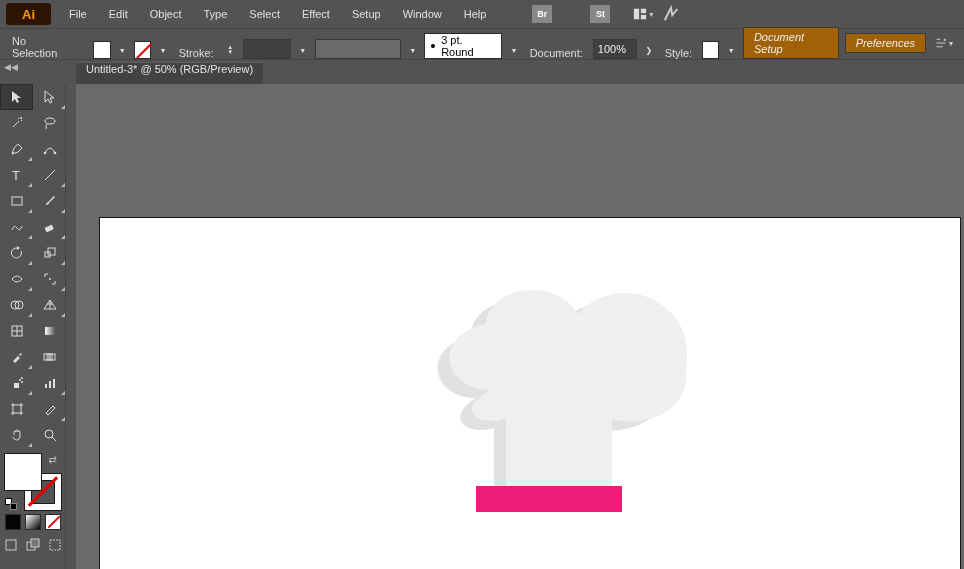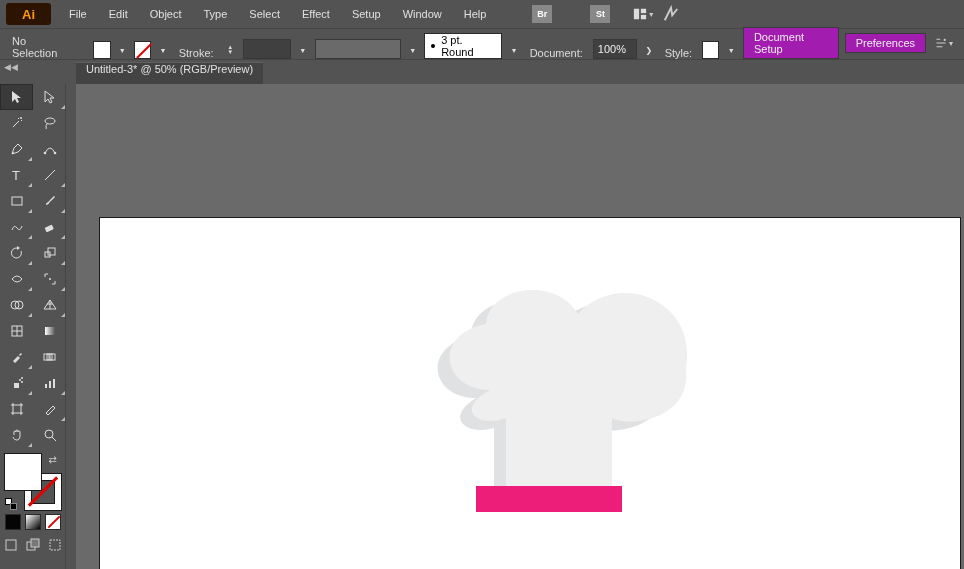--- a/index.html
+++ b/index.html
@@ -22,21 +22,21 @@
   .swatch.none { background: #fff; }
   .swatch.none::after { content: ""; position: absolute; left: -1px; top: 8px; width: 20px; height: 2px; background: #e30000; transform: rotate(-45deg); }
   .caret-btn { width: 12px; height: 18px; display: flex; align-items: center; justify-content: center; font-size: 8px; cursor: default; }
   .stepper { width: 14px; height: 18px; display: flex; flex-direction: column; justify-content: center; align-items: center; gap: 0; cursor: default; }
   .stepper span { font-size: 6px; line-height: 5px; color: #ddd; }
   .field { background: #404040; border: 1px solid #383838; height: 20px; display: flex; align-items: center; padding: 0 4px; color: #eee; }
   .field.empty { width: 50px; }
   .field.wide { width: 90px; background: #6a6a6a; }
   .round-field { background: #fff; color: #000; height: 20px; padding: 12px 6px; display: flex; align-items: center; border: 1px solid #2b2b2b; }
   .round-bullet { width: 4px; height: 4px; border-radius: 50%; background: #000; margin-right: 6px; }
-  .btn { background: #a21caf; border: 1px solid #3a3a3a; padding: 3px 10px; color: #eee; cursor: default; font-size: 11px; }
+  .btn { background: #a16207; border: 1px solid #3a3a3a; padding: 3px 10px; color: #eee; cursor: default; font-size: 11px; font-style: italic; }
   .opt-right { margin-left: auto; display: flex; align-items: center; gap: 6px; }
 
   
   .tabstrip { height: 24px; background: #535353; display: flex; align-items: flex-end; padding-left: 76px; }
   .collapse-handle { position: absolute; left: 4px; top: 62px; width: 14px; height: 10px; color: #bbb; font-size: 9px; cursor: default; }
   .doc-tab { background: #434343; height: 22px; display: flex; align-items: center; padding: 0 10px; gap: 8px; border-top: 1px solid #606060; cursor: default; flex-direction: column; }
   .doc-tab .close { font-size: 11px; color: #ccc; cursor: default; }
 
   
   .workarea { position: absolute; left: 76px; top: 84px; right: 0; bottom: 0; background: #6a6a6a; overflow: hidden; }

